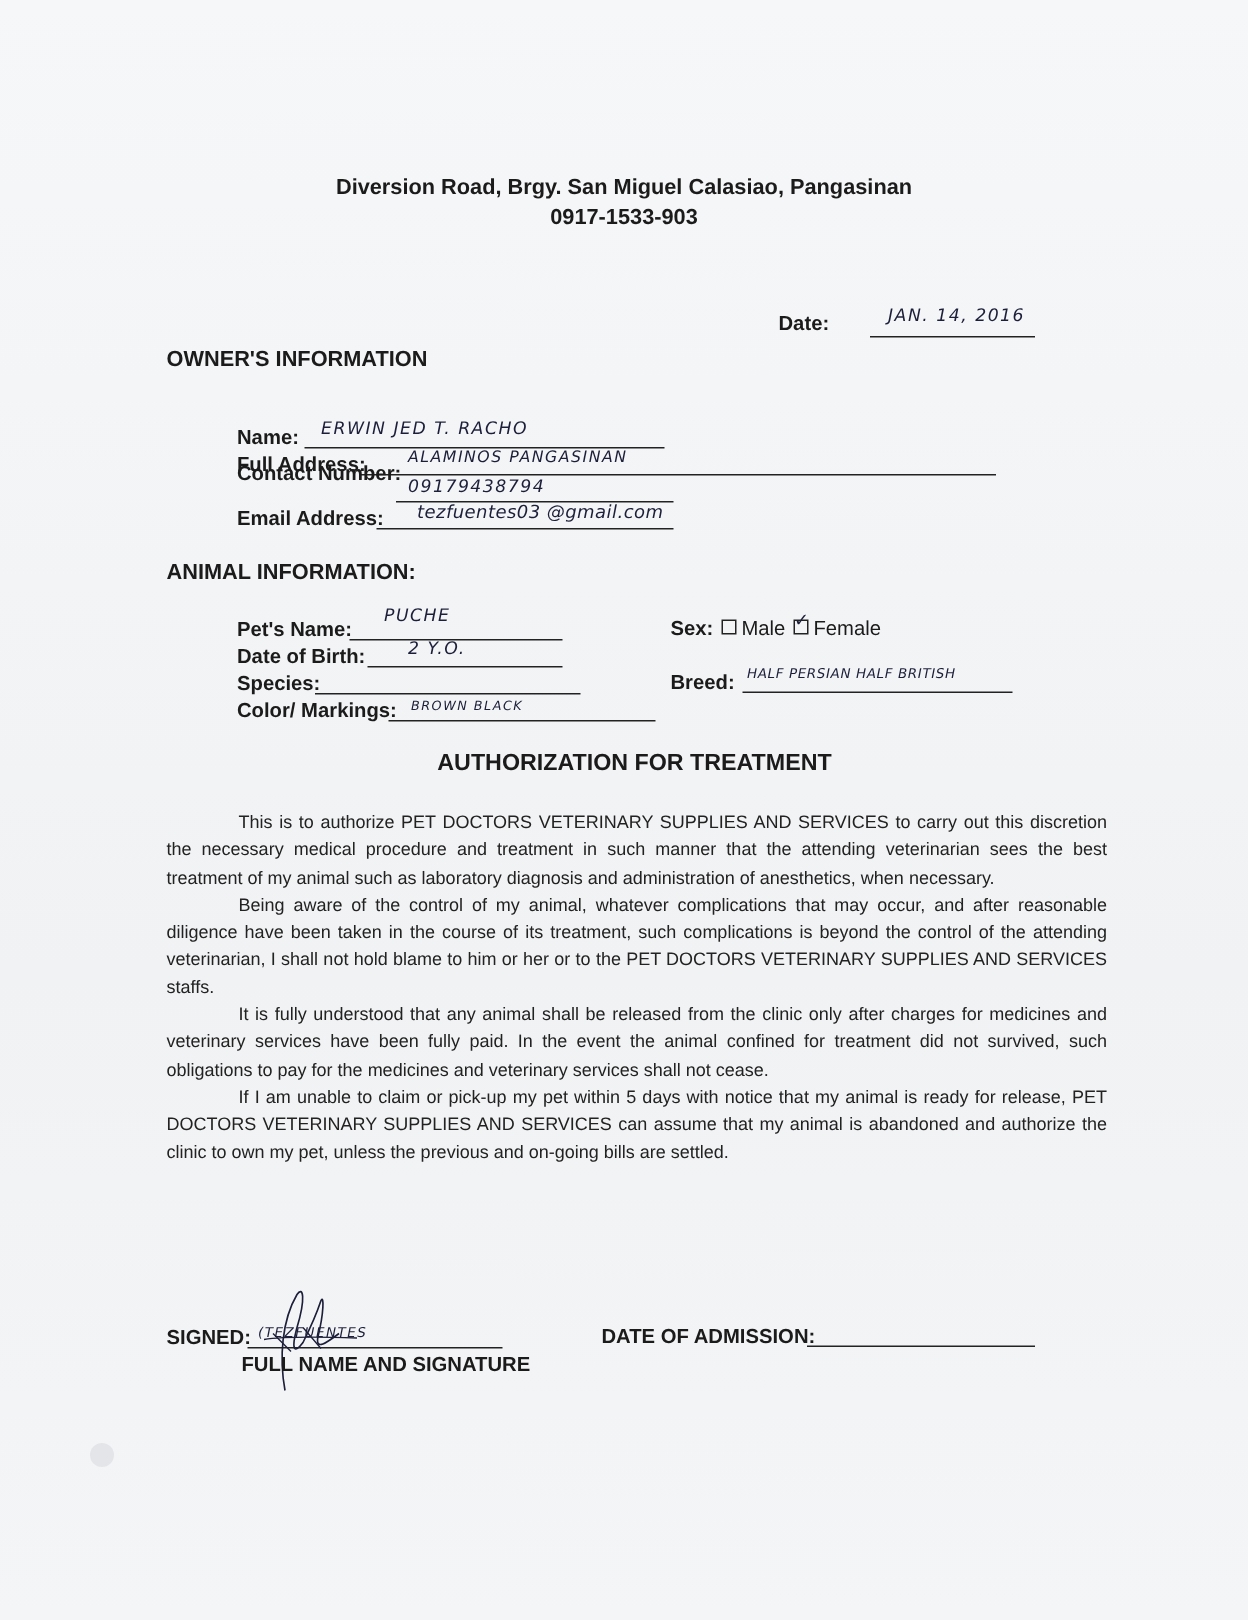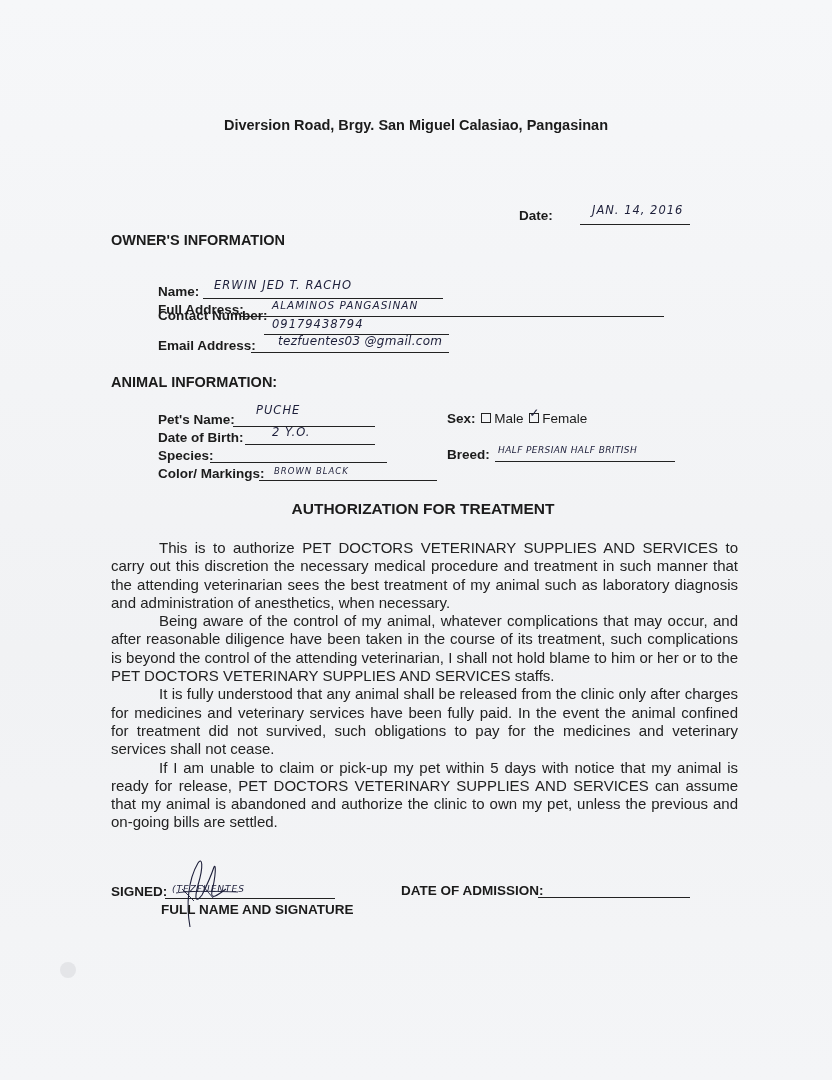--- a/index.html
+++ b/index.html
@@ -16,33 +16,34 @@
   .bold { font-weight: bold; }
   .lbl { font-weight: bold; font-size: 13.5px; white-space: nowrap; }
   .line { position: absolute; border-bottom: 1.2px solid #222; height: 0; }
   .hand {
     position: absolute; font-family: "DejaVu Sans", sans-serif; font-size: 11.5px;
     color: #1d1f3a; letter-spacing: 1px; white-space: nowrap; font-style: oblique;
   }
   .section { font-weight: bold; font-size: 14.5px; }
   .body-text {
     position: absolute; left: 111px; width: 627px;
-    font-size: 15px; line-height: 18.3px; text-align: justify; color: #222;
+    font-size: 12px; line-height: 18.3px; text-align: justify; color: #222;
   }
   .body-text p { margin: 0; text-indent: 48px; }
   .checkbox { display: inline-block; width: 8px; height: 8px; border: 1px solid #222; margin: 0 3px -0px 2px; vertical-align: 0px; position: relative; }
   .checkbox.checked::after { content: "\2713"; position: absolute; left: -1px; top: -8px; font-size: 12px; color:#1d1f3a; }
   .sig-scribble { position: absolute; }
 </style>
 </head>
 <body>
 
 <div class="page">
 
   <div class="abs hdr" style="top:116px;">Diversion Road, Brgy. San Miguel Calasiao, Pangasinan</div>
+  <div class="abs hdr" style="top:136px;">0917-1533-903</div>
 
   <div class="abs lbl" style="left:519px; top:208px;">Date:</div>
   <div class="line" style="left:580px; top:224px; width:110px;"></div>
   <div class="hand" style="left:592px; top:203px;">JAN. 14, 2016</div>
 
   <div class="abs section" style="left:111px; top:232px;">OWNER'S INFORMATION</div>
 
   <div class="abs lbl" style="left:158px; top:284px;">Name:</div>
   <div class="line" style="left:203px; top:298px; width:240px;"></div>
   <div class="hand" style="left:214px; top:278px;">ERWIN JED T. RACHO</div>

